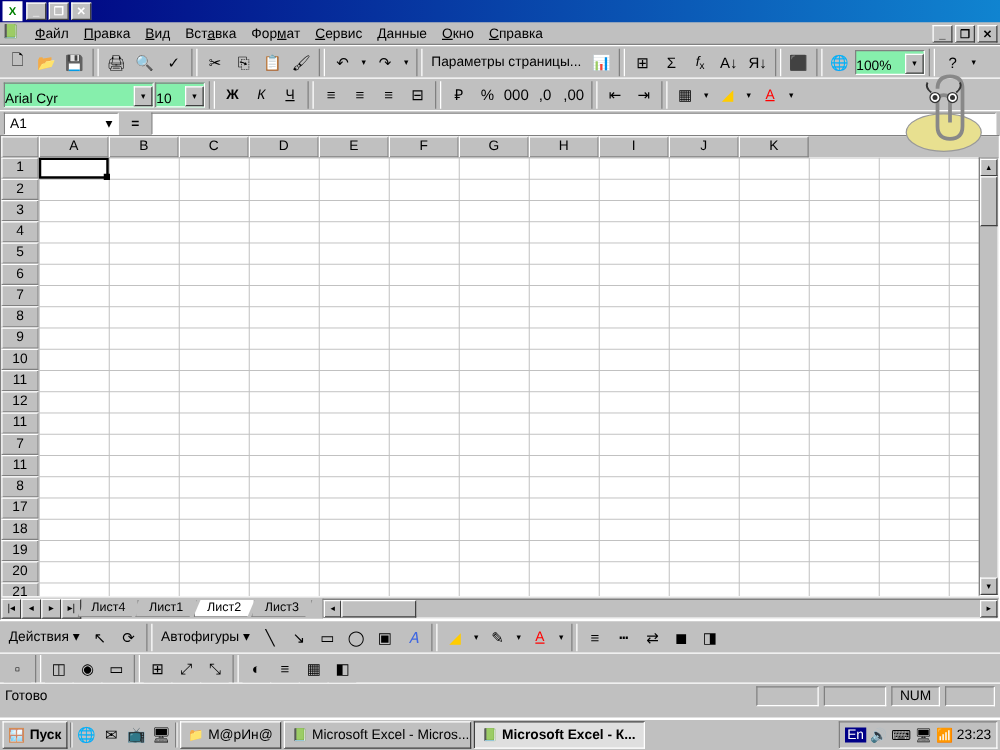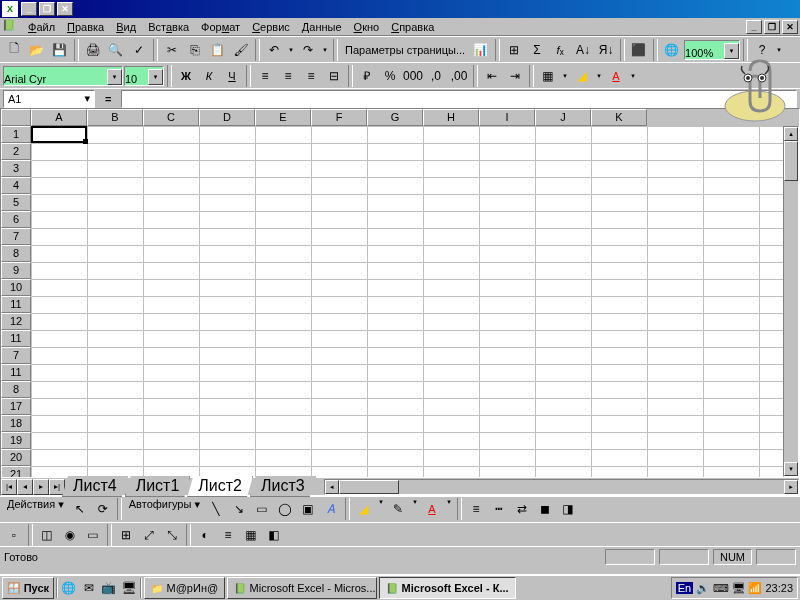--- a/index.html
+++ b/index.html
@@ -28,27 +28,27 @@
 .colh{width:56px;height:17px;background:#c0c0c0;border:1px solid;border-color:#fff #808080 #808080 #fff;text-align:center;line-height:15px}
 .gridbody{display:flex;flex:1;overflow:hidden}
 .rowheaders{display:flex;flex-direction:column;width:30px}
 .rowh{width:30px;height:17px;background:#c0c0c0;border:1px solid;border-color:#fff #808080 #808080 #fff;text-align:center;line-height:15px}
 .cells{flex:1;position:relative;background:#fff}
 .gridlines{position:absolute;inset:0;background-image:linear-gradient(to right,#c0c0c0 1px,transparent 1px),linear-gradient(to bottom,#c0c0c0 1px,transparent 1px);background-size:56px 17px}
 .activecell{position:absolute;left:0;top:0;width:56px;height:17px;border:2px solid #000;background:#fff}
 .activecell::after{content:"";position:absolute;right:-3px;bottom:-3px;width:5px;height:5px;background:#000}
 .sheetbar{height:18px;background:#c0c0c0;display:flex;align-items:center;border-top:1px solid #fff}
 .navbtn{width:16px;height:16px;background:#c0c0c0;border:1px solid;border-color:#fff #404040 #404040 #fff;font-size:8px;display:flex;align-items:center;justify-content:center}
-.sheettab{padding:1px 10px;background:#c0c0c0;border:1px solid #808080;border-top:none;font-size:16px;clip-path:polygon(6px 0,100% 0,calc(100% - 6px) 100%,0 100%);margin-left:-3px}
+.sheettab{padding:1px 10px;background:#c0c0c0;border:1px solid #808080;border-top:none;font-size:10px;clip-path:polygon(6px 0,100% 0,calc(100% - 6px) 100%,0 100%);margin-left:-3px}
 .sheettab.active{background:#fff;font-weight:normal}
 .hscroll{flex:1;height:16px;background:#c0c0c0;border:1px solid;border-color:#808080 #fff #fff #808080;margin-left:8px;display:flex}
 .vscroll{width:16px;background:#c0c0c0;border:1px solid;border-color:#808080 #fff #fff #808080;position:absolute;right:0;top:17px;bottom:18px;display:flex;flex-direction:column}
 .sbtn{width:14px;height:14px;background:#c0c0c0;border:1px solid;border-color:#fff #404040 #404040 #fff;font-size:7px;display:flex;align-items:center;justify-content:center}
 .sthumb{background:#c0c0c0;border:1px solid;border-color:#fff #404040 #404040 #fff}
-.drawbar{background:#c0c0c0;height:26px;display:flex;align-items:flex-start;padding:1px 3px;border-top:1px solid #fff;gap:1px}
+.drawbar{background:#c0c0c0;height:26px;display:flex;align-items:center;padding:1px 3px;border-top:1px solid #fff;gap:1px}
 .statusbar{background:#c0c0c0;height:20px;display:flex;align-items:center;padding:2px 4px;border-top:1px solid #fff;gap:4px}
 .statuscell{border:1px solid;border-color:#808080 #fff #fff #808080;padding:1px 6px;height:16px;line-height:13px}
 .taskbar{position:absolute;bottom:0;left:0;right:0;height:26px;background:#c0c0c0;border-top:2px solid #fff;display:flex;align-items:center;padding:2px;gap:2px}
 .startbtn{height:22px;padding:0 4px;background:#c0c0c0;border:1px solid;border-color:#fff #404040 #404040 #fff;display:flex;align-items:center;gap:3px;font-weight:bold}
 .taskbtn{height:22px;padding:0 6px;background:#c0c0c0;border:1px solid;border-color:#fff #404040 #404040 #fff;display:flex;align-items:center;gap:3px;font-size:10px;max-width:150px;overflow:hidden;white-space:nowrap}
 .taskbtn.active{border-color:#404040 #fff #fff #404040;background:#dfdfdf}
 .tray{height:22px;border:1px solid;border-color:#808080 #fff #fff #808080;display:flex;align-items:center;padding:0 4px;gap:3px;margin-left:auto;font-size:10px}
 .clippy{position:absolute;right:10px;top:56px;width:70px;height:70px;z-index:10}
 .dd2{width:10px;font-size:7px;display:inline-flex;align-items:center;justify-content:center}
 </style>

